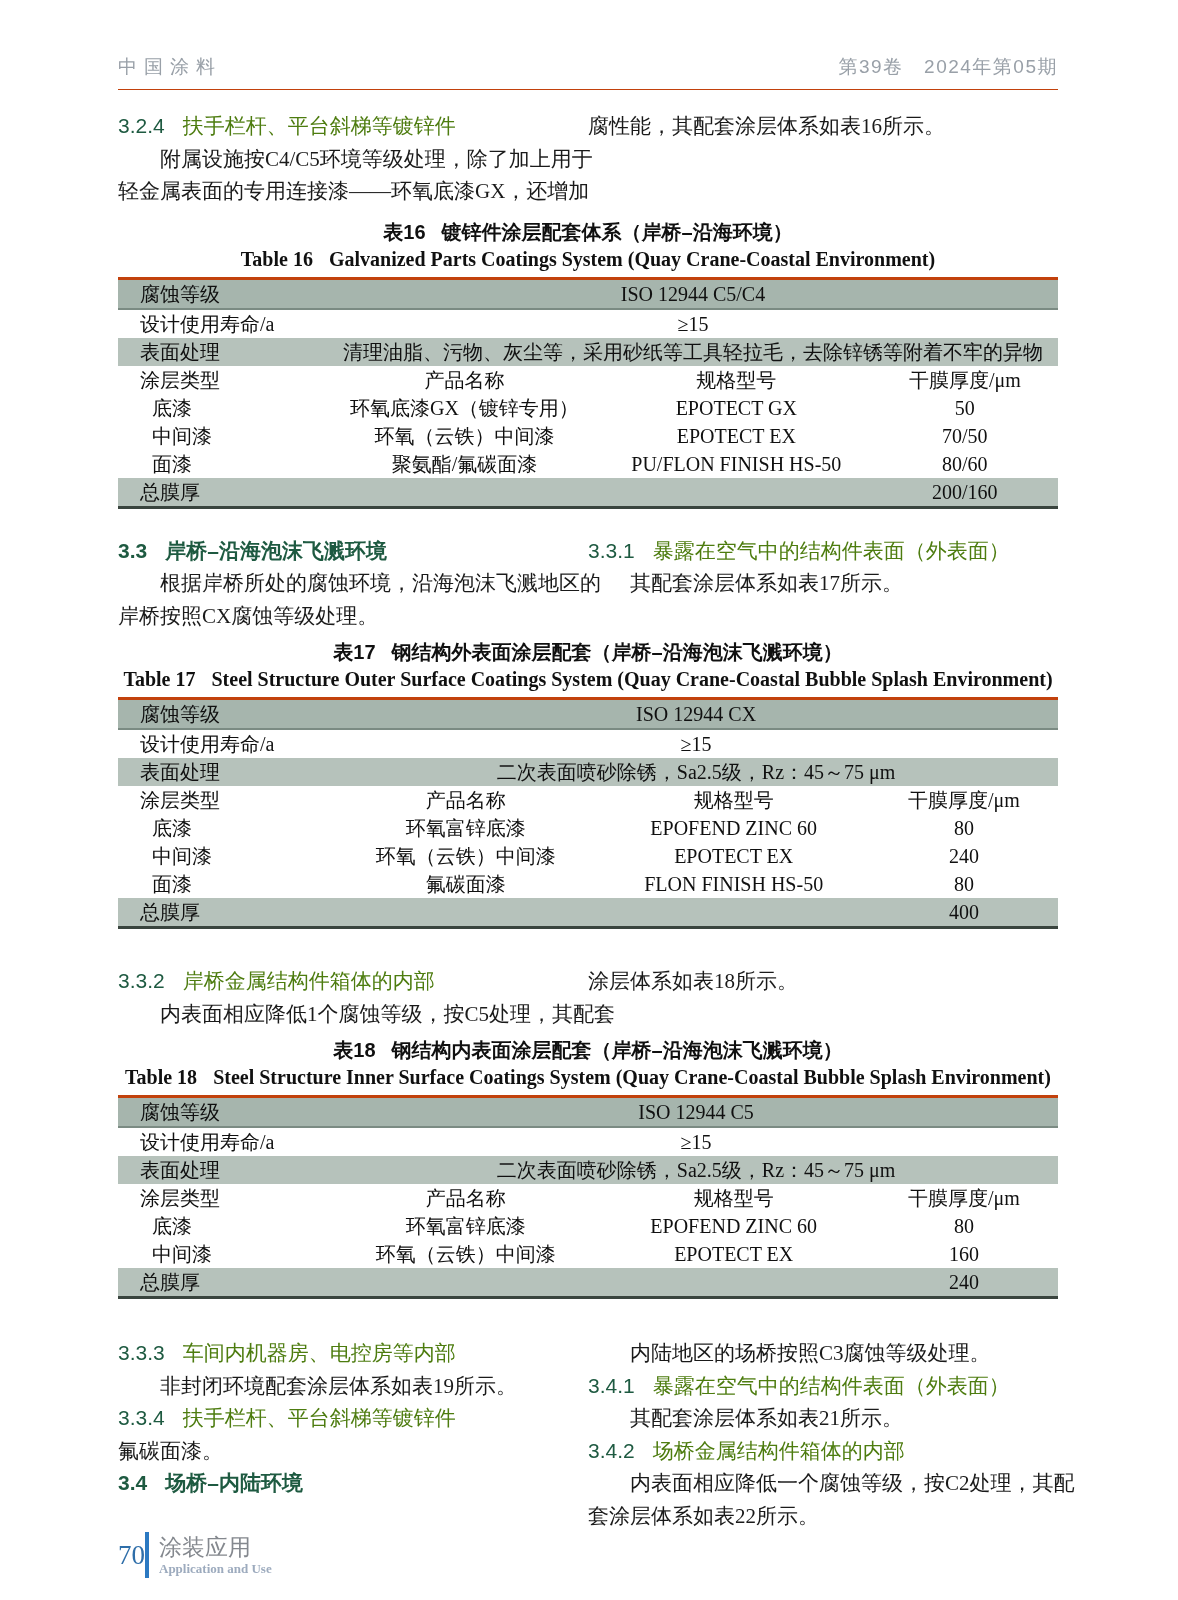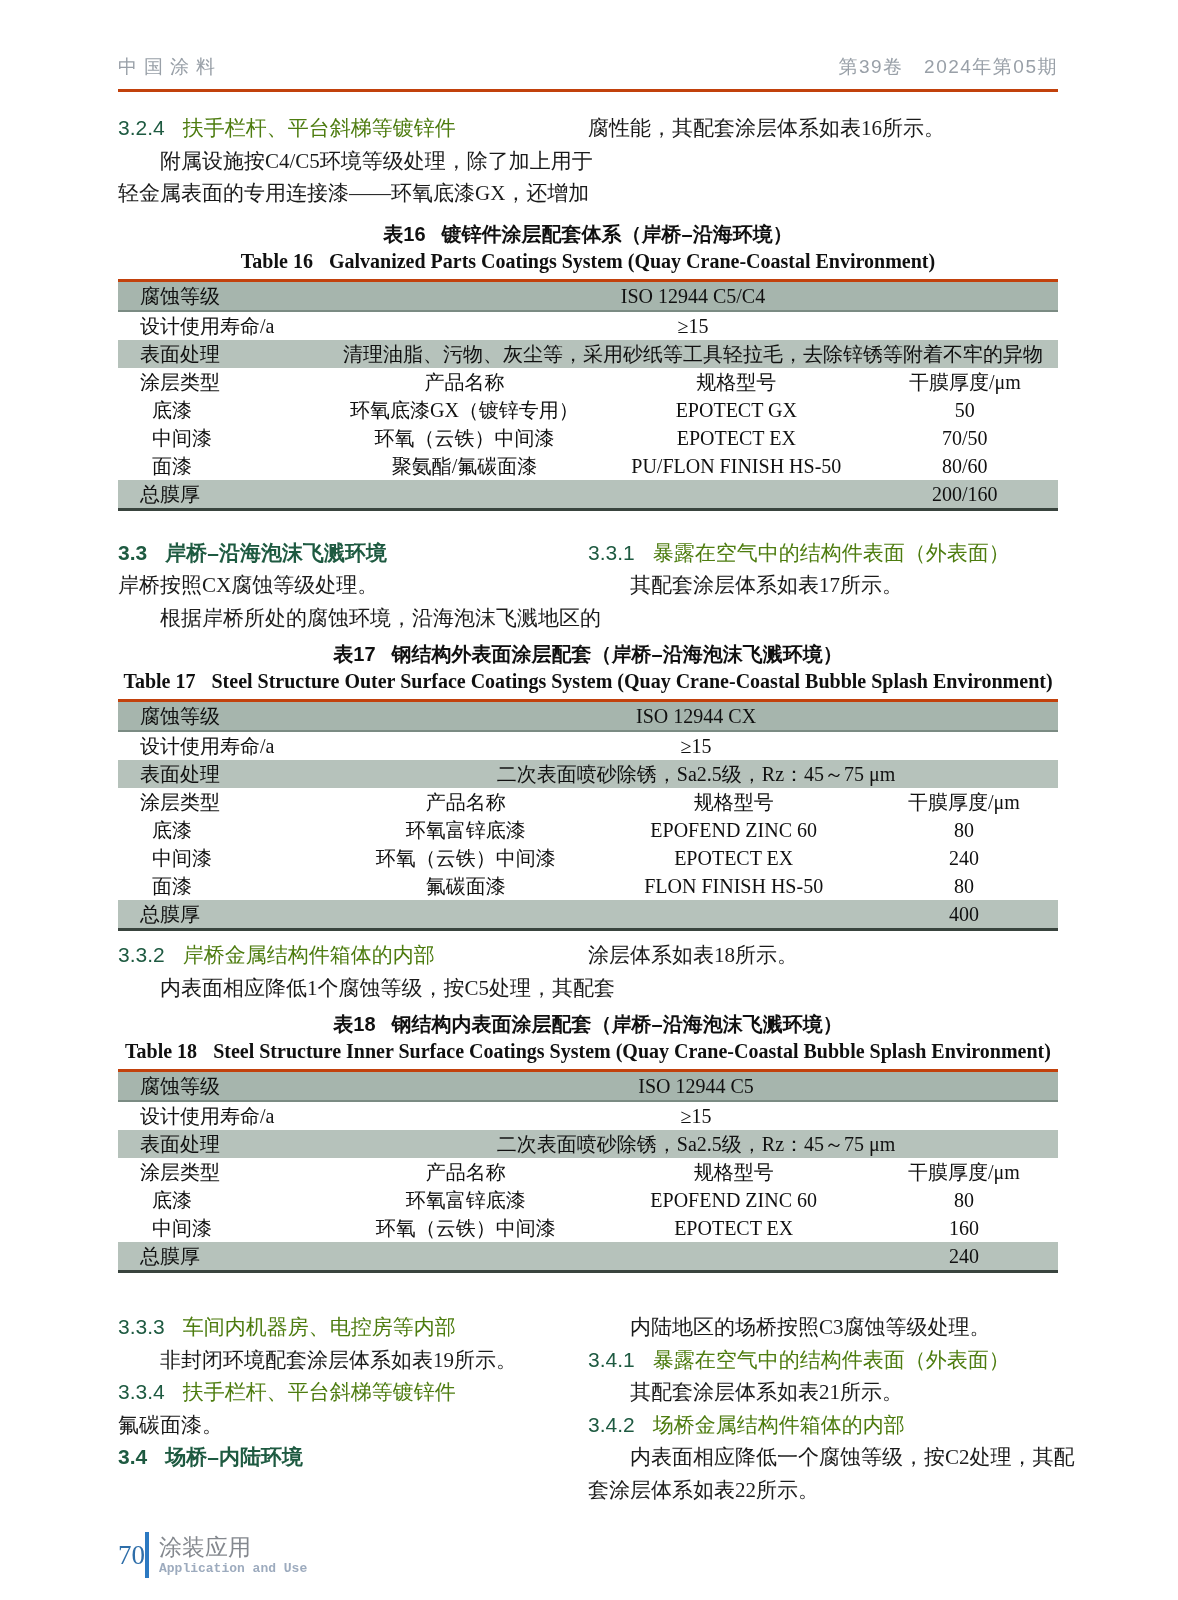--- a/index.html
+++ b/index.html
@@ -7,21 +7,21 @@
   .page{
     box-sizing:border-box;width:1178px;height:1600px;
     padding:54px 120px 0 118px;
     display:flex;flex-direction:column;
     font-family:"Liberation Serif",serif;color:#1a1a1a;
   }
   
   .header{
     display:flex;justify-content:space-between;align-items:flex-end;
     color:#99a0a8;font-size:19px;font-family:"Liberation Sans",sans-serif;
-    padding-bottom:9px;border-bottom:3px solid #c2410c;
+    padding-bottom:9px;border-bottom:1px solid #c2410c;
   }
   .header .journal{letter-spacing:7px;}
   .header .issue{letter-spacing:1.5px;}
   
   .tb{display:flex;justify-content:space-between;}
   .tb .colL{width:447px;}
   .tb .colR{width:470px;}
   .line{font-size:21px;line-height:32.5px;height:32.5px;white-space:nowrap;}
   .line.pi{text-indent:2em;}
   .line.h2 .num,.line.h2 .ttl{
@@ -41,28 +41,28 @@
     border-top:3px solid #c2410c;border-bottom:3px solid #39443e;
     font-size:20px;color:#101010;
   }
   td{height:28px;padding:0;line-height:28px;text-align:center;white-space:nowrap;}
   td.lbl{text-align:left;padding-left:22px;}
   tr.dat td.lbl{padding-left:34px;}
   tr.s1 td{background:#a6b5ad;border-bottom:2px solid #7b8b83;}
   tr.sh td{background:#b6c2bb;}
   
   .mt8{margin-top:8px;} .mt12{margin-top:12px;}
-  .mt20{margin-top:20px;} .mt24{margin-top:8px;} .mt26{margin-top:26px;}
+  .mt20{margin-top:20px;} .mt24{margin-top:36px;} .mt26{margin-top:26px;}
   .mt38{margin-top:38px;}
   
   .footer{margin-top:auto;margin-bottom:22px;display:flex;align-items:center;}
   .pagenum{color:#2e6ea9;font-size:27px;font-family:"Liberation Serif",serif;}
   .fbar{width:4px;height:46px;background:#2b79c2;margin-right:10px;}
   .fcol .cn{display:block;color:#84888e;font-size:23px;font-family:"Liberation Sans",sans-serif;line-height:27px;}
-  .fcol .en{display:block;color:#9dabbe;font-size:13px;font-weight:bold;font-family:Liberation Mono, monospace;line-height:16px;}
+  .fcol .en{display:block;color:#9dabbe;font-size:13px;font-weight:bold;font-family:Liberation Serif, serif;line-height:16px;}
 </style>
 </head>
 <body>
 
 <div class="page">
 
   <div class="header">
     <span class="journal">中国涂料</span>
     <span class="issue">第39卷　2024年第05期</span>
   </div>
@@ -128,22 +128,22 @@
             <td class="lbl">总膜厚</td>
             <td colspan="2"></td>
             <td>200/160</td>
           </tr>
         </tbody>
       </table>
     </div>
   <div class="tb mt26">
       <div class="colL">
         <div class="line h2"><span class="num">3.3</span><span class="ttl">岸桥–沿海泡沫飞溅环境</span></div>
+        <div class="line pi">根据岸桥所处的腐蚀环境，沿海泡沫飞溅地区的</div>
         <div class="line p">岸桥按照CX腐蚀等级处理。</div>
-        <div class="line pi">根据岸桥所处的腐蚀环境，沿海泡沫飞溅地区的</div>
       </div>
       <div class="colR">
         <div class="line h3"><span class="num">3.3.1</span><span class="ttl">暴露在空气中的结构件表面（外表面）</span></div>
         <div class="line pi">其配套涂层体系如表17所示。</div>
       </div>
     </div>
   <div class="tablewrap mt8">
       <div class="cap cap-cn"><span class="tag">表17</span><span>钢结构外表面涂层配套（岸桥–沿海泡沫飞溅环境）</span></div>
       <div class="cap cap-en"><span class="tag">Table 17</span><span>Steel Structure Outer Surface Coatings System (Quay Crane-Coastal Bubble Splash Environment)</span></div>
       <table>

